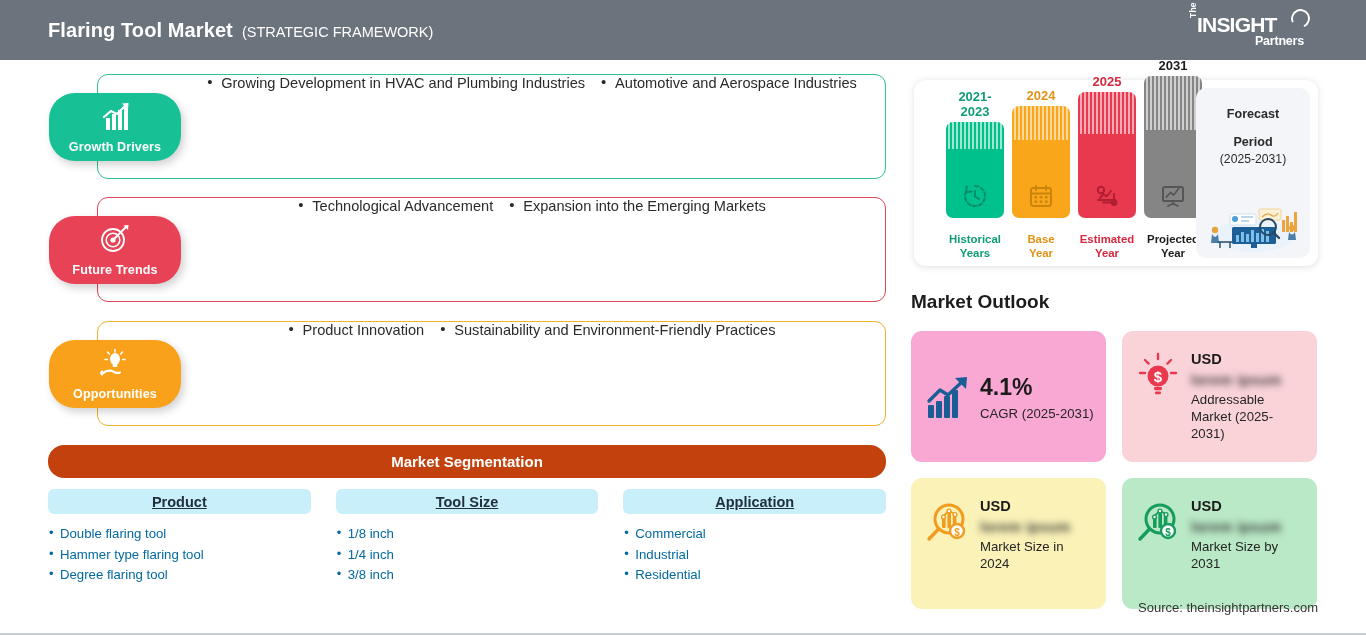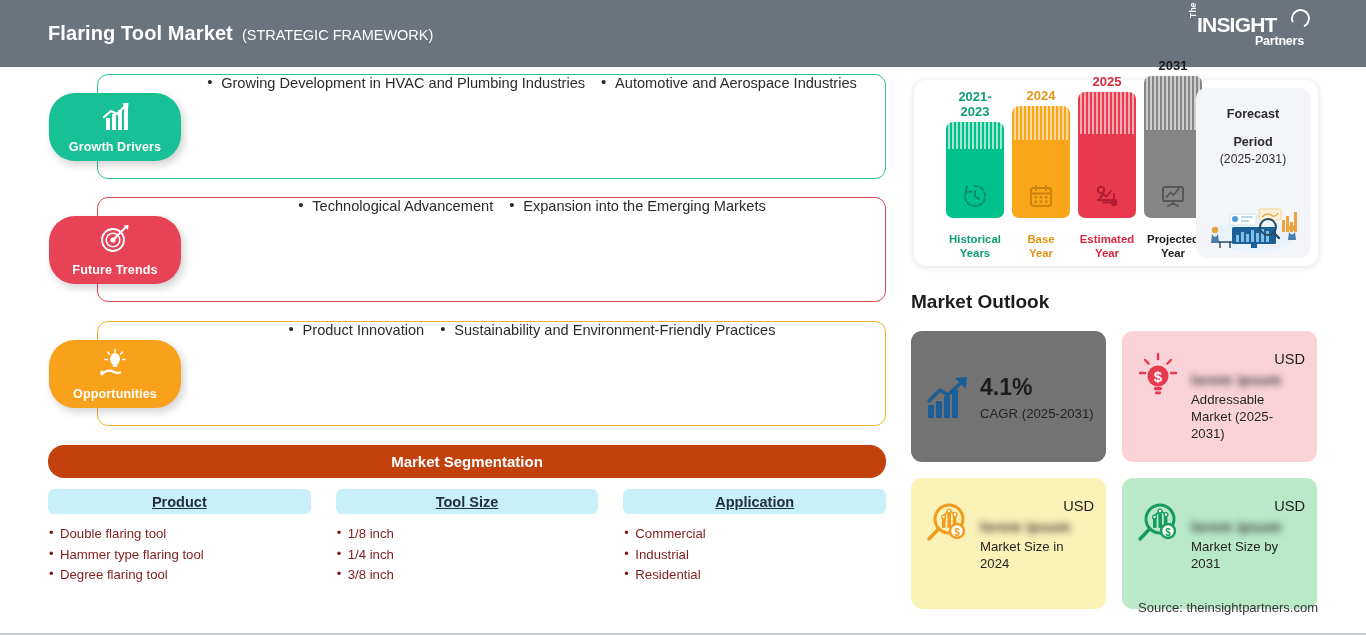--- a/index.html
+++ b/index.html
@@ -7,21 +7,21 @@
   html, body {
     width: 1366px; height: 635px;
     font-family: "Liberation Sans", sans-serif;
     background: #ffffff; overflow: hidden;
   }
   .page { position: relative; width: 1366px; height: 635px; background:#fff;
           border-bottom: 2px solid #c9ccd1; }
 
   
   .header {
-    position: absolute; left:0; top:0; width:1366px; height:67px;
+    position: absolute; left:0; top:0; width:1366px; height:60px;
     background:#6b737d; display:flex; align-items:center;
   }
   .header-title-wrap { display:flex; align-items:baseline; margin-left:48px; }
   .header-title { color:#fff; font-size:20px; font-weight:bold; letter-spacing:.1px; }
   .header-sub { color:#fff; font-size:14.5px; font-weight:normal; margin-left:9px; }
 
   .logo { position:absolute; right:58px; top:9px; width:120px; height:44px; }
   .logo-the {
     position:absolute; left:0px; top:9px; color:#fff; font-size:8.5px;
     font-weight:bold; transform: rotate(-90deg); transform-origin: left top;
@@ -81,21 +81,21 @@
   }
   .seg-cols { position:absolute; left:48px; top:489px; width:838px;
               display:flex; gap:25px; }
   .seg-col { width:263px; }
   .seg-head {
     height:25px; background:#c9effb; border-radius:6px; display:flex;
     align-items:center; justify-content:center; font-size:14.5px;
     font-weight:bold; color:#22303d;text-decoration:underline;
   }
   .seg-list { margin-top:10px; }
-  .seg-item { font-size:13.2px; color:#7f1d1d; line-height:20.5px;
+  .seg-item { font-size:13.2px; color:#0369a1; line-height:20.5px;
               position:relative; padding-left:12px; }
   .seg-item::before { content:"•"; position:absolute; left:1px; top:-1px; font-size:13px; }
 
   
   .timeline-panel {
     position:absolute; left:914px; top:80px; width:404px; height:186px;
     background:#fff; border-radius:12px; box-shadow:0 1px 7px rgba(0,0,0,.13);
   }
   .tl-bars { position:absolute; left:12px; top:0; width:258px; height:186px; }
   .tl-col { position:absolute; bottom:6px; width:58px; text-align:center; }
@@ -116,31 +116,31 @@
   .fc-range { font-size:12.2px; color:#2b2b2b; margin-top:2px; }
   .fc-illus { position:absolute; left:6px; bottom:6px; width:102px; height:52px; }
 
   
   .outlook-title { position:absolute; left:911px; top:291px; font-size:19px;
                    font-weight:bold; color:#1c1c1c; }
   .cards { position:absolute; left:911px; top:331px; width:407px;
            display:flex; flex-wrap:wrap; gap:16px; }
   .card { width:195px; height:131px; border-radius:11px; position:relative;
           padding:14px 12px 10px 12px; }
-  .card.blue   { background:#737373; }
+  .card.blue   { background:#f9a8d4; }
   .card.pink   { background:#fad3d9; }
   .card.yellow { background:#fbf2b8; }
   .card.green  { background:#b9e9c6; }
 
   .card-inner { display:flex; align-items:center; height:100%; gap:9px; }
   .card-icon { width:48px; height:48px; flex:0 0 48px; }
   .card-body { flex:1 1 auto; }
   .card-big { font-size:23px; font-weight:bold; color:#1c1c1c; line-height:1.05; }
   .card-sub { font-size:13.2px; color:#252525; margin-top:5px; line-height:17px; }
-  .card-usd { font-size:14.6px; font-weight:normal; color:#1c1c1c;text-align:right; }
+  .card-usd { font-size:14.6px; font-weight:bold; color:#1c1c1c; }
   .blur-text { font-size:14.5px; font-weight:bold; color:#3a3a3a;
                filter: blur(3.6px); margin:5px 0 3px 0; letter-spacing:.4px;
                user-select:none; }
   .card-top-pad { padding-top:6px; }
 
   .source { position:absolute; right:48px; top:600px; font-size:13px; color:#333; }
 </style>
 </head>
 <body>
 

